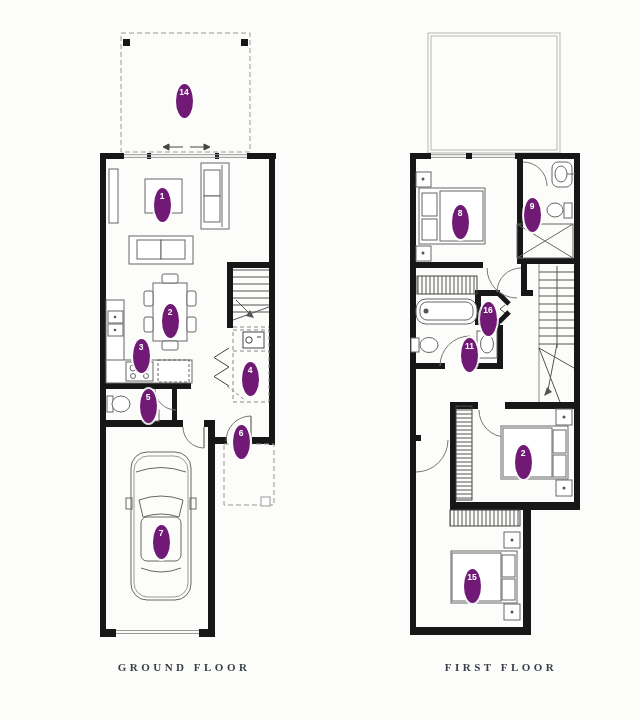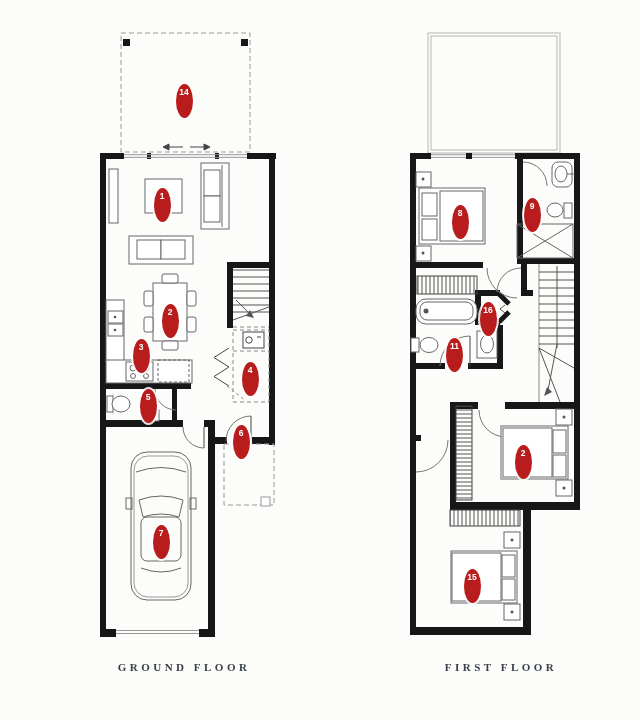--- a/index.html
+++ b/index.html
@@ -4,21 +4,21 @@
 <style>
   html,body{margin:0;padding:0;background:#ffffff;}
   #canvas{
     position:relative;width:640px;height:720px;
     background:#fcfcfa;overflow:hidden;
     font-family:"Liberation Sans", sans-serif;
   }
   #plan-svg{position:absolute;left:0;top:0;}
   .marker{
     position:absolute;width:17px;height:34px;border-radius:50%;
-    background:#b91c1c;color:#ffffff;
+    background:#701a75;color:#ffffff;
     font-size:8.5px;font-weight:bold;line-height:17px;text-align:center;
     box-shadow:0 0 0 2px rgba(255,255,255,.85);
   }
   .floor-label{
     position:absolute;transform:translateX(-50%);
     color:#39404a;font-size:11px;font-weight:bold;letter-spacing:3.5px;
     white-space:nowrap;
     font-family:Liberation Serif, serif;
   }
 </style>
@@ -319,21 +319,21 @@
 <div class="marker" style="left:153.5px;top:187.5px">1</div>
 <div class="marker" style="left:161.5px;top:303.5px">2</div>
 <div class="marker" style="left:132.5px;top:338.5px">3</div>
 <div class="marker" style="left:241.5px;top:361.5px">4</div>
 <div class="marker" style="left:139.5px;top:388.5px">5</div>
 <div class="marker" style="left:232.5px;top:424.5px">6</div>
 <div class="marker" style="left:152.5px;top:524.5px">7</div>
 <div class="marker" style="left:451.5px;top:204.5px">8</div>
 <div class="marker" style="left:523.5px;top:197.5px">9</div>
 <div class="marker" style="left:479.5px;top:301.5px">16</div>
-<div class="marker" style="left:446px;top:337.5px">11</div>
+<div class="marker" style="left:461px;top:337.5px">11</div>
 <div class="marker" style="left:514.5px;top:444.5px">2</div>
 <div class="marker" style="left:463.5px;top:568.5px">15</div>
 <div class="marker" style="left:175.5px;top:83.5px">14</div>
 
 <div class="floor-label" style="left:184px;top:661px">GROUND FLOOR</div>
 <div class="floor-label" style="left:501px;top:661px">FIRST FLOOR</div>
 
 </div>
 
 </body></html>

